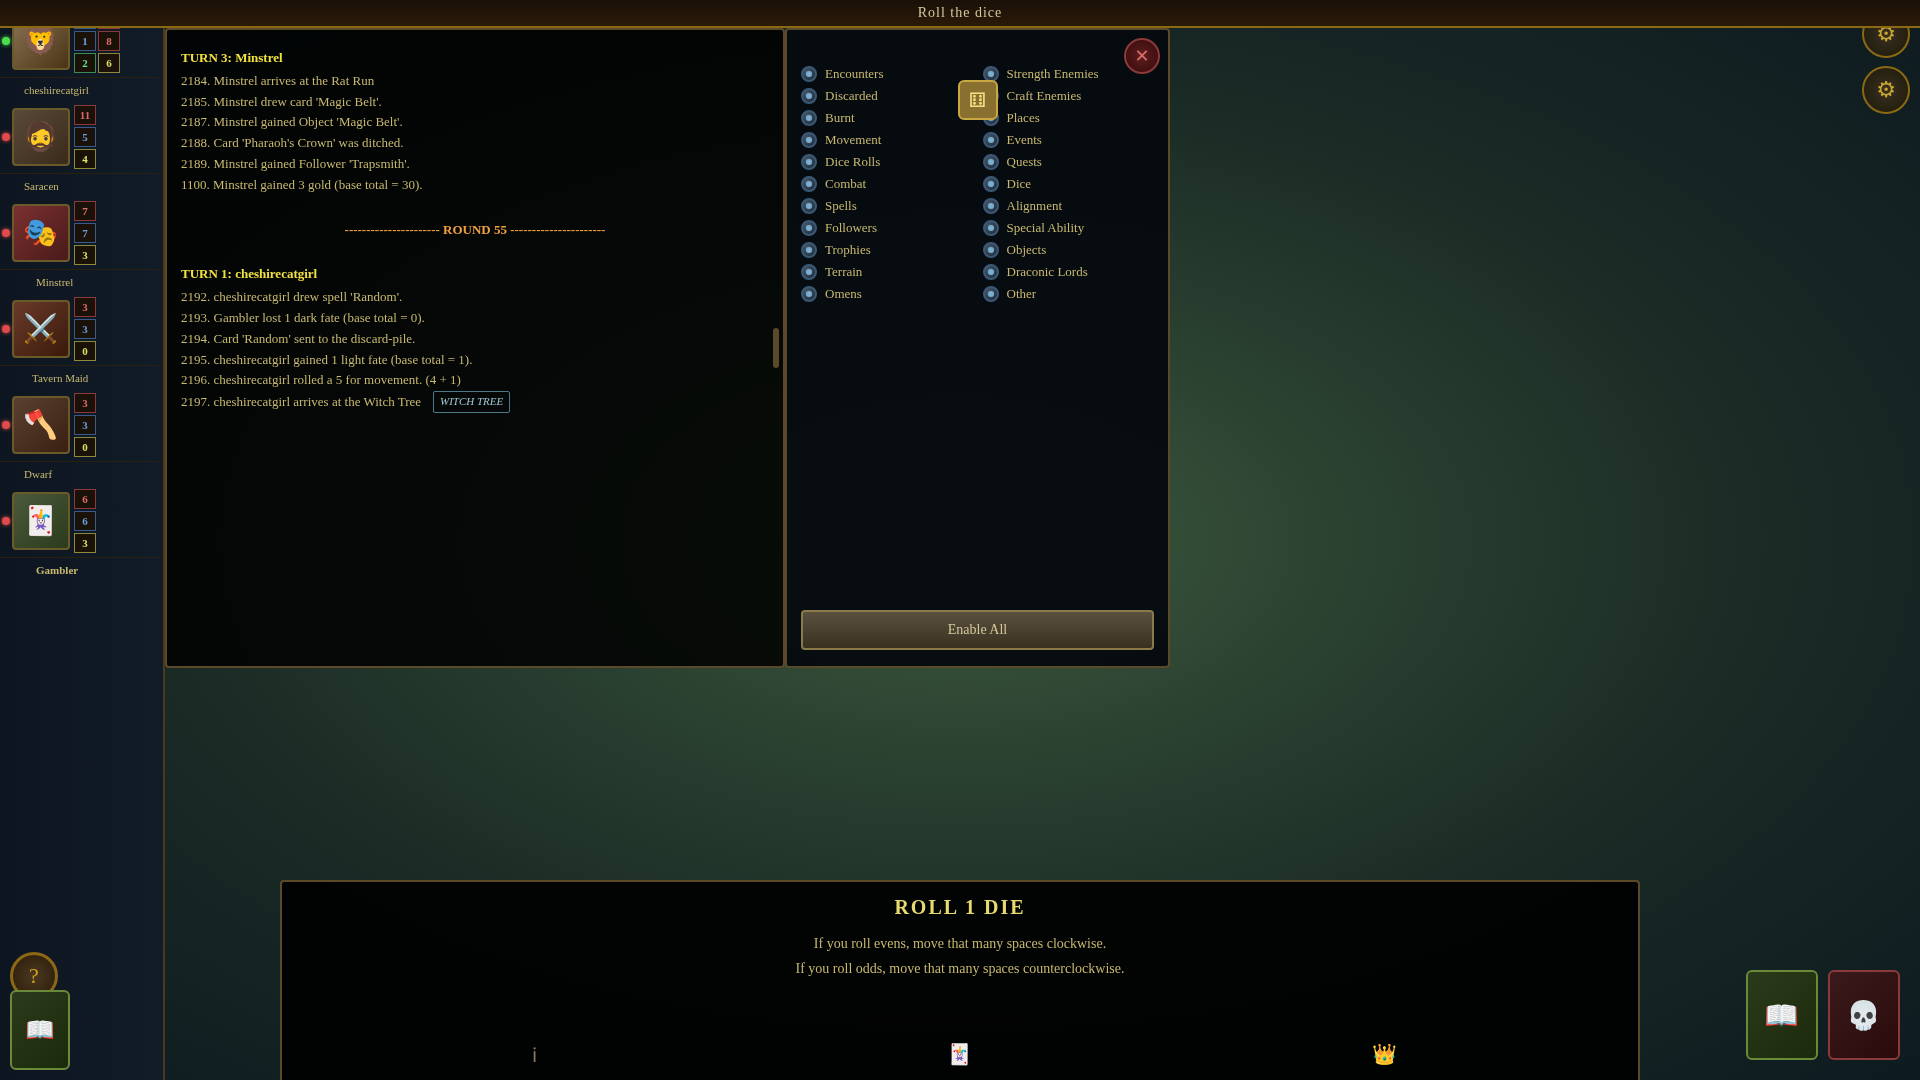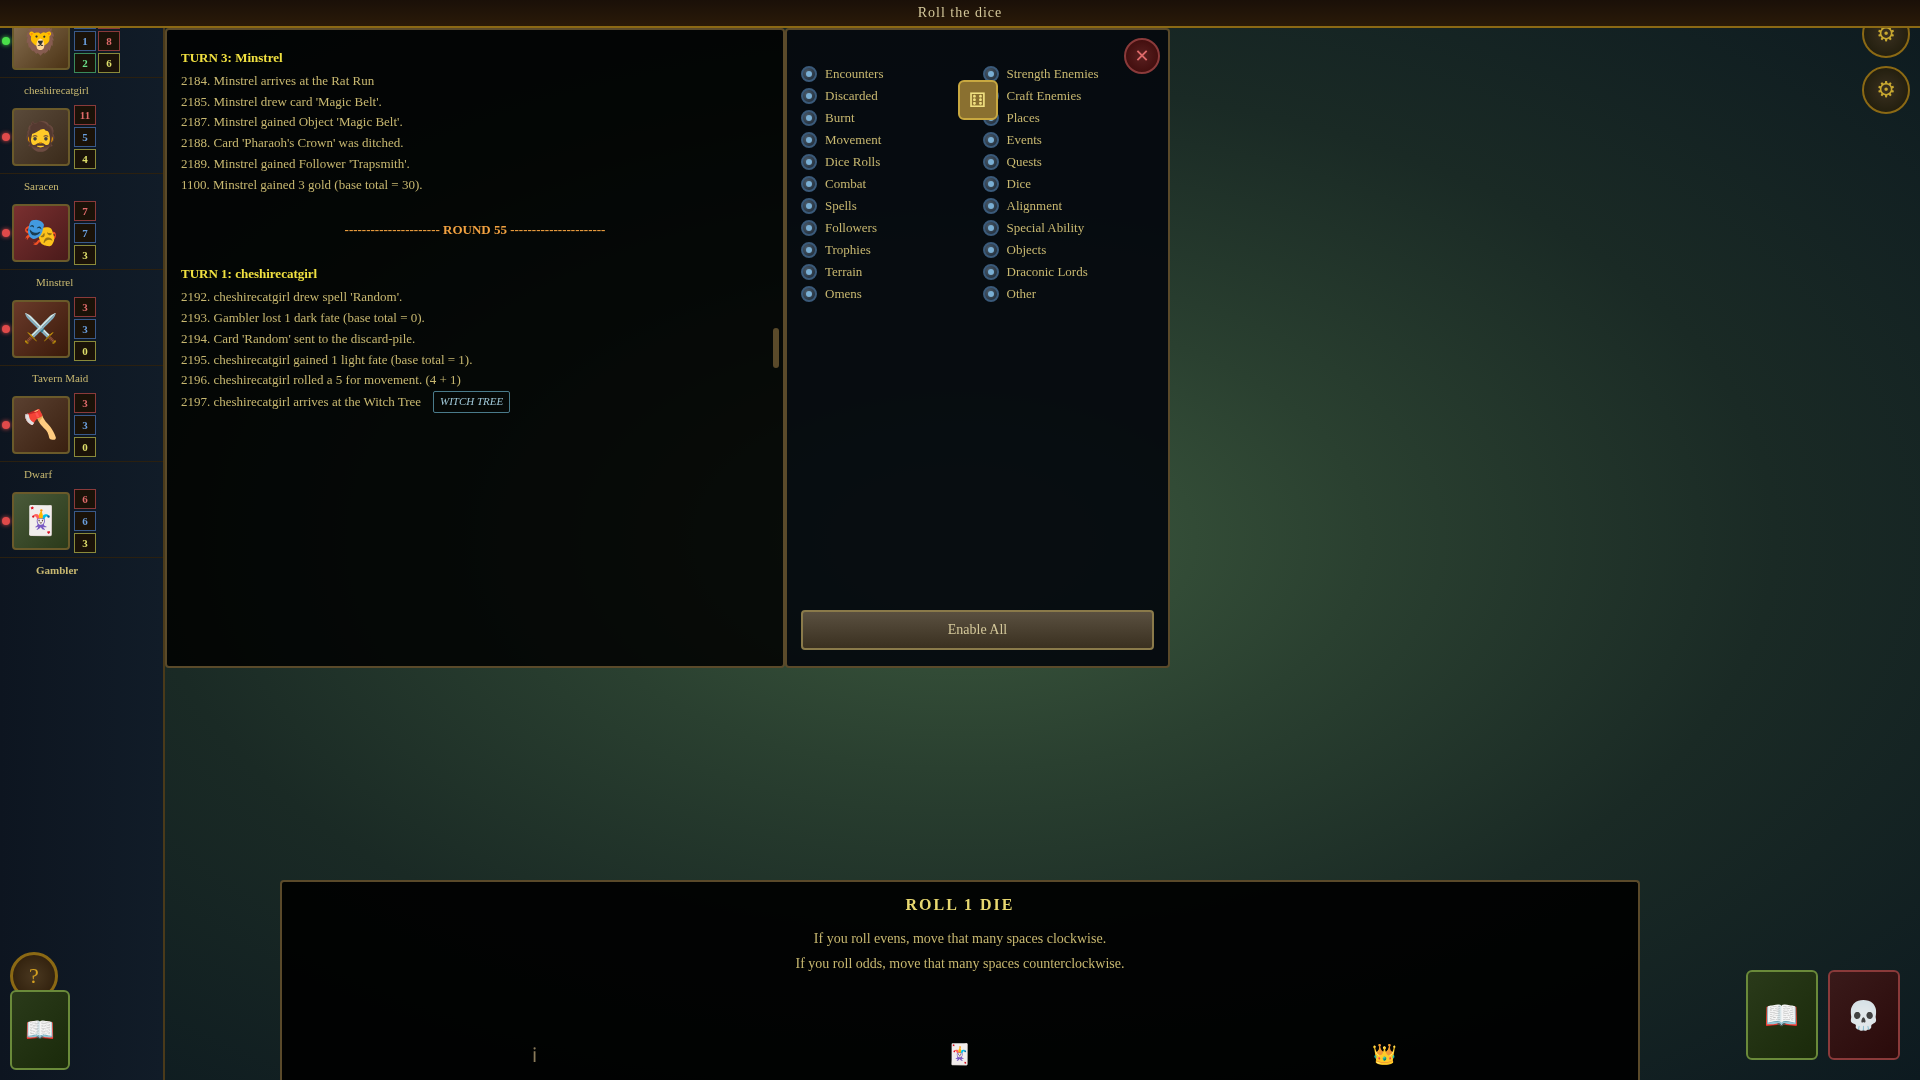--- a/index.html
+++ b/index.html
@@ -294,21 +294,21 @@
       border-radius: 4px 4px 0 0;
       z-index: 40;
       display: flex;
       flex-direction: column;
       align-items: center;
       padding: 14px 20px 0;
     }
 
     .bottom-panel-title {
       color: #e8d870;
-      font-size: 16px;
+      font-size: 20px;
       font-weight: bold;
       letter-spacing: 2px;
       margin-bottom: 12px;
     }
     .bottom-panel-text {
       color: #c8b870;
       font-size: 14px;
       text-align: center;
       line-height: 1.8;
     }

